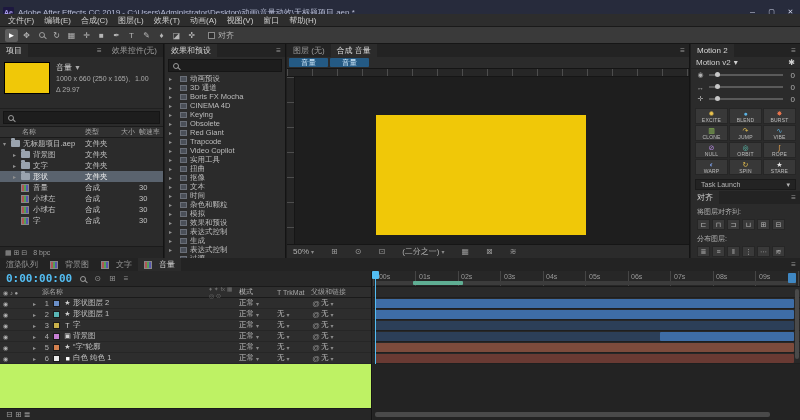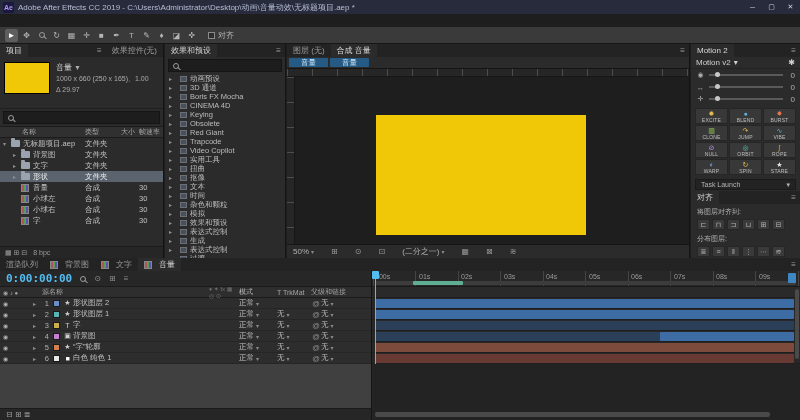--- a/index.html
+++ b/index.html
@@ -1,20 +1,20 @@
 <!DOCTYPE html>
 <html><head>
 <meta charset="utf-8">
 <style>
 *{box-sizing:border-box;margin:0;padding:0}
 html,body{width:800px;height:420px;overflow:hidden;background:#1e1e1e;font-family:"Liberation Sans","DejaVu Sans",sans-serif;color:#c8c8c8}
 #app{position:relative;width:800px;height:420px;font-size:8px}
 i{font-style:normal}
 
-#titlebar{position:absolute;top:0;left:0;right:0;height:14px;background:#272b3c;display:flex;align-items:center;gap:4px;padding-left:3px;color:#b8bdd4;font-size:8px}
+#titlebar{position:absolute;top:0;left:0;right:0;height:24px;background:#272b3c;display:flex;align-items:center;gap:4px;padding-left:3px;color:#b8bdd4;font-size:8px}
 .ae-logo{width:11px;height:11px;background:#1d1840;color:#a99bec;font-size:7px;font-weight:bold;display:flex;align-items:center;justify-content:center;border-radius:1px}
 .win-controls{margin-left:auto;display:flex;height:14px}
 .win-btn{width:19px;display:flex;align-items:center;justify-content:center;font-size:7px;color:#cdd2e6}
 #menubar{position:absolute;top:14px;left:0;right:0;height:13px;background:#2d2d2d;border-bottom:1px solid #1a1a1a;display:flex;align-items:center;padding-left:3px}
 .menu-item{padding:0 5px;color:#cfcfcf}
 #toolbar{position:absolute;top:27px;left:0;right:0;height:17px;background:#3a3a3a;border-bottom:1px solid #161616;display:flex;align-items:center;padding:0 5px;gap:2px}
 .tool{width:13px;height:13px;display:flex;align-items:center;justify-content:center;color:#b5b5b5;font-size:8px;border-radius:2px}
 .tool.on{background:#5e5e5e;color:#fff}
 .snap{display:flex;align-items:center;gap:3px;margin-left:8px;color:#b5b5b5}
 .checkbox{width:7px;height:7px;border:1px solid #8a8a8a;background:#2d2d2d;display:inline-block}
@@ -79,21 +79,21 @@
 .m-grid{display:grid;grid-template-columns:repeat(3,1fr);gap:1px;padding:3px 4px}
 .m-btn{height:16px;background:#383838;border:1px solid #262626;display:flex;flex-direction:column;align-items:center;justify-content:center;gap:0}
 .m-btn .g{font-size:7px;line-height:7px}
 .m-btn .l{font-size:5px;color:#bdbdbd;letter-spacing:.2px}
 .task{height:11px;margin:1px 4px;background:#232323;border:1px solid #1a1a1a;display:flex;align-items:center;justify-content:space-between;padding:0 5px;color:#b5b5b5;font-size:7px}
 .al-label{padding:3px 6px 1px;color:#b0b0b0;font-size:7px}
 .al-icons{display:flex;gap:2px;padding:1px 6px}
 .al-ic{width:13px;height:11px;background:#3a3a3a;border:1px solid #262626;display:flex;align-items:center;justify-content:center;color:#b5b5b5;font-size:7px}
 
 #timeline{position:absolute;top:258px;left:0;right:0;bottom:0;background:#262626}
-.tl-left{position:absolute;top:13px;left:0;width:372px;bottom:0;background:#404040;border-right:1px solid #141414}
+.tl-left{position:absolute;top:13px;left:0;width:372px;bottom:0;background:#bef264;border-right:1px solid #141414}
 .tl-right{position:absolute;top:13px;left:373px;right:0;bottom:0;background:#232323}
 .tc-row{height:16px;background:#272727;border-bottom:1px solid #1a1a1a;display:flex;align-items:center;gap:8px;padding:0 6px}
 .timecode{font-family:"DejaVu Sans Mono",monospace;font-size:11px;font-weight:bold;color:#53bdf2}
 .tc-ic{color:#8f8f8f;font-size:8px}
 .hd-row{height:11px;background:#2e2e2e;border-bottom:1px solid #1a1a1a;display:flex;align-items:center;font-size:7px;color:#a5a5a5}
 .lrow{height:11px;display:flex;align-items:center;font-size:7.5px;color:#c2c2c2;border-bottom:1px solid #262626;background:#2d2d2d}
 .c{flex:none;display:flex;align-items:center}
 .c-av{width:13px;padding-left:3px;color:#b5b5b5;font-size:6px}
 .c-au{width:11px}
 .c-lk{width:9px}
@@ -131,20 +131,31 @@
   <div id="titlebar">
     <span class="ae-logo">Ae</span>
     <span>Adobe After Effects CC 2019 - C:\Users\Administrator\Desktop\动画\音量动效\无标题项目.aep *</span>
     <span class="win-controls">
       <span class="win-btn">─</span>
       <span class="win-btn">▢</span>
       <span class="win-btn close">✕</span>
     </span>
   </div>
 
+  <div id="menubar">
+    <span class="menu-item">文件(F)</span>
+    <span class="menu-item">编辑(E)</span>
+    <span class="menu-item">合成(C)</span>
+    <span class="menu-item">图层(L)</span>
+    <span class="menu-item">效果(T)</span>
+    <span class="menu-item">动画(A)</span>
+    <span class="menu-item">视图(V)</span>
+    <span class="menu-item">窗口</span>
+    <span class="menu-item">帮助(H)</span>
+  </div>
 
   <div id="toolbar">
     <span class="tool on">►</span>
     <span class="tool">✥</span>
     <span class="tool">
         <i class="mag"></i>
       </span>
     <span class="tool">↻</span>
     <span class="tool">▦</span>
     <span class="tool">✛</span>

